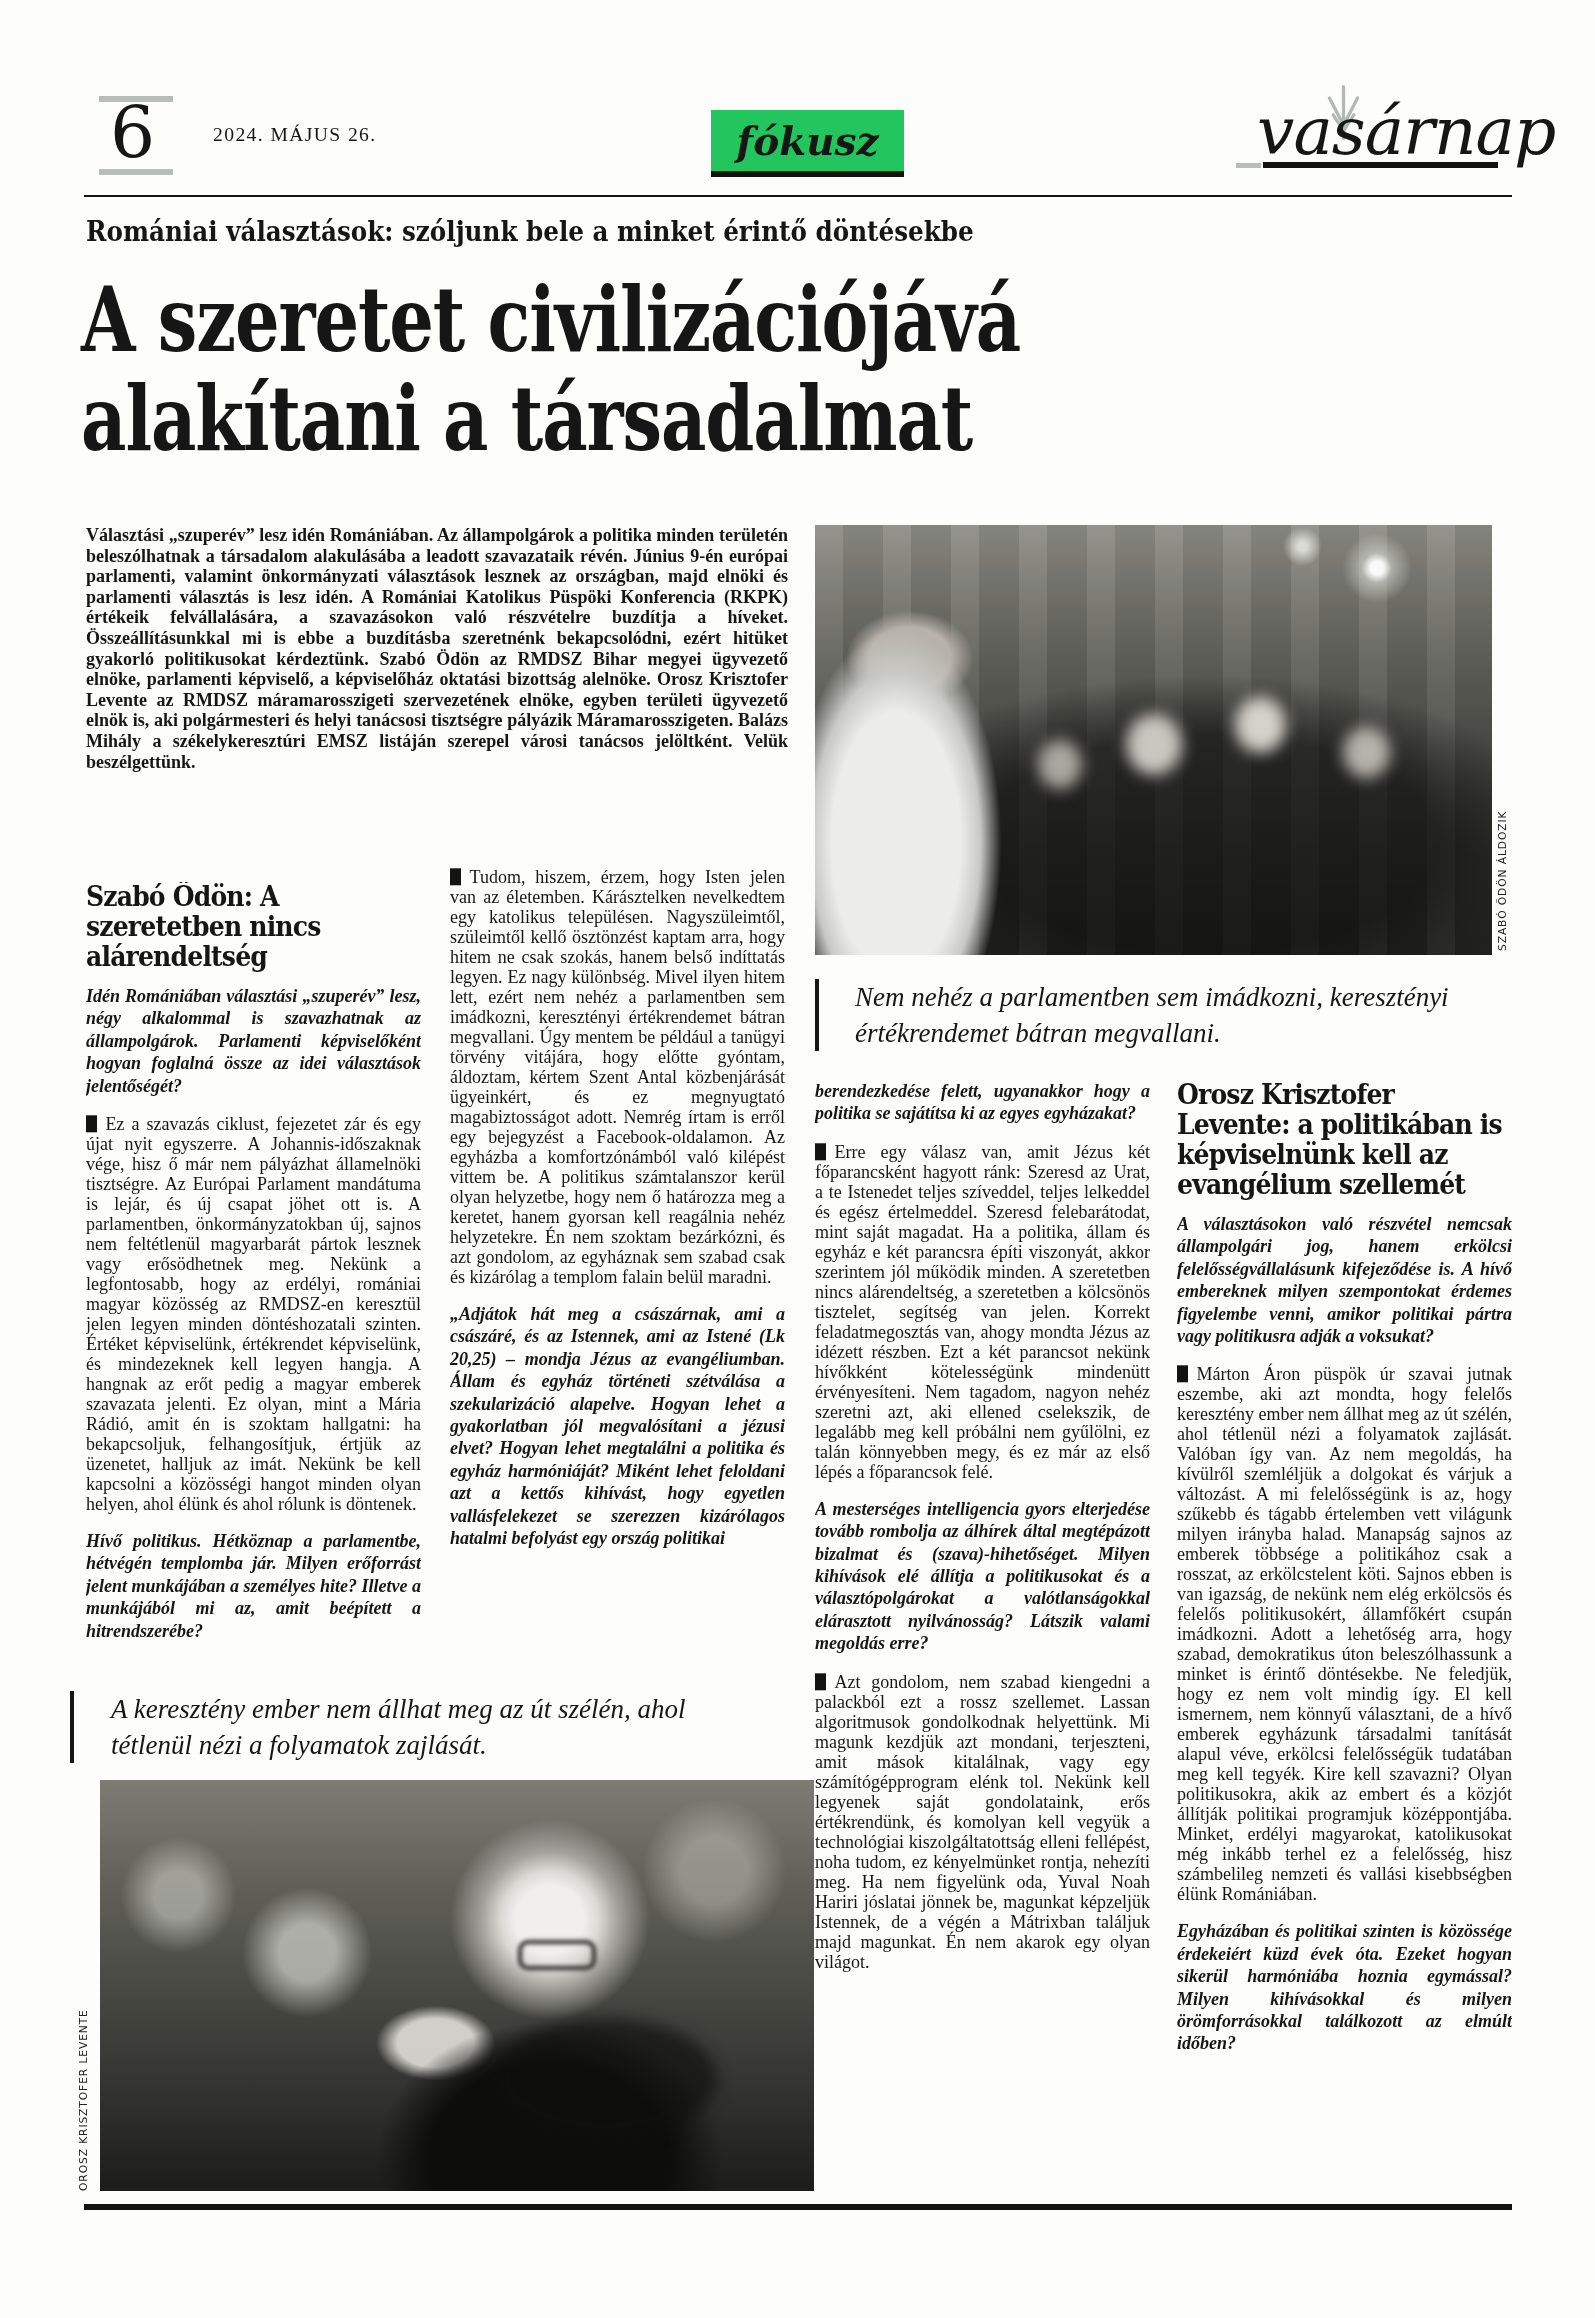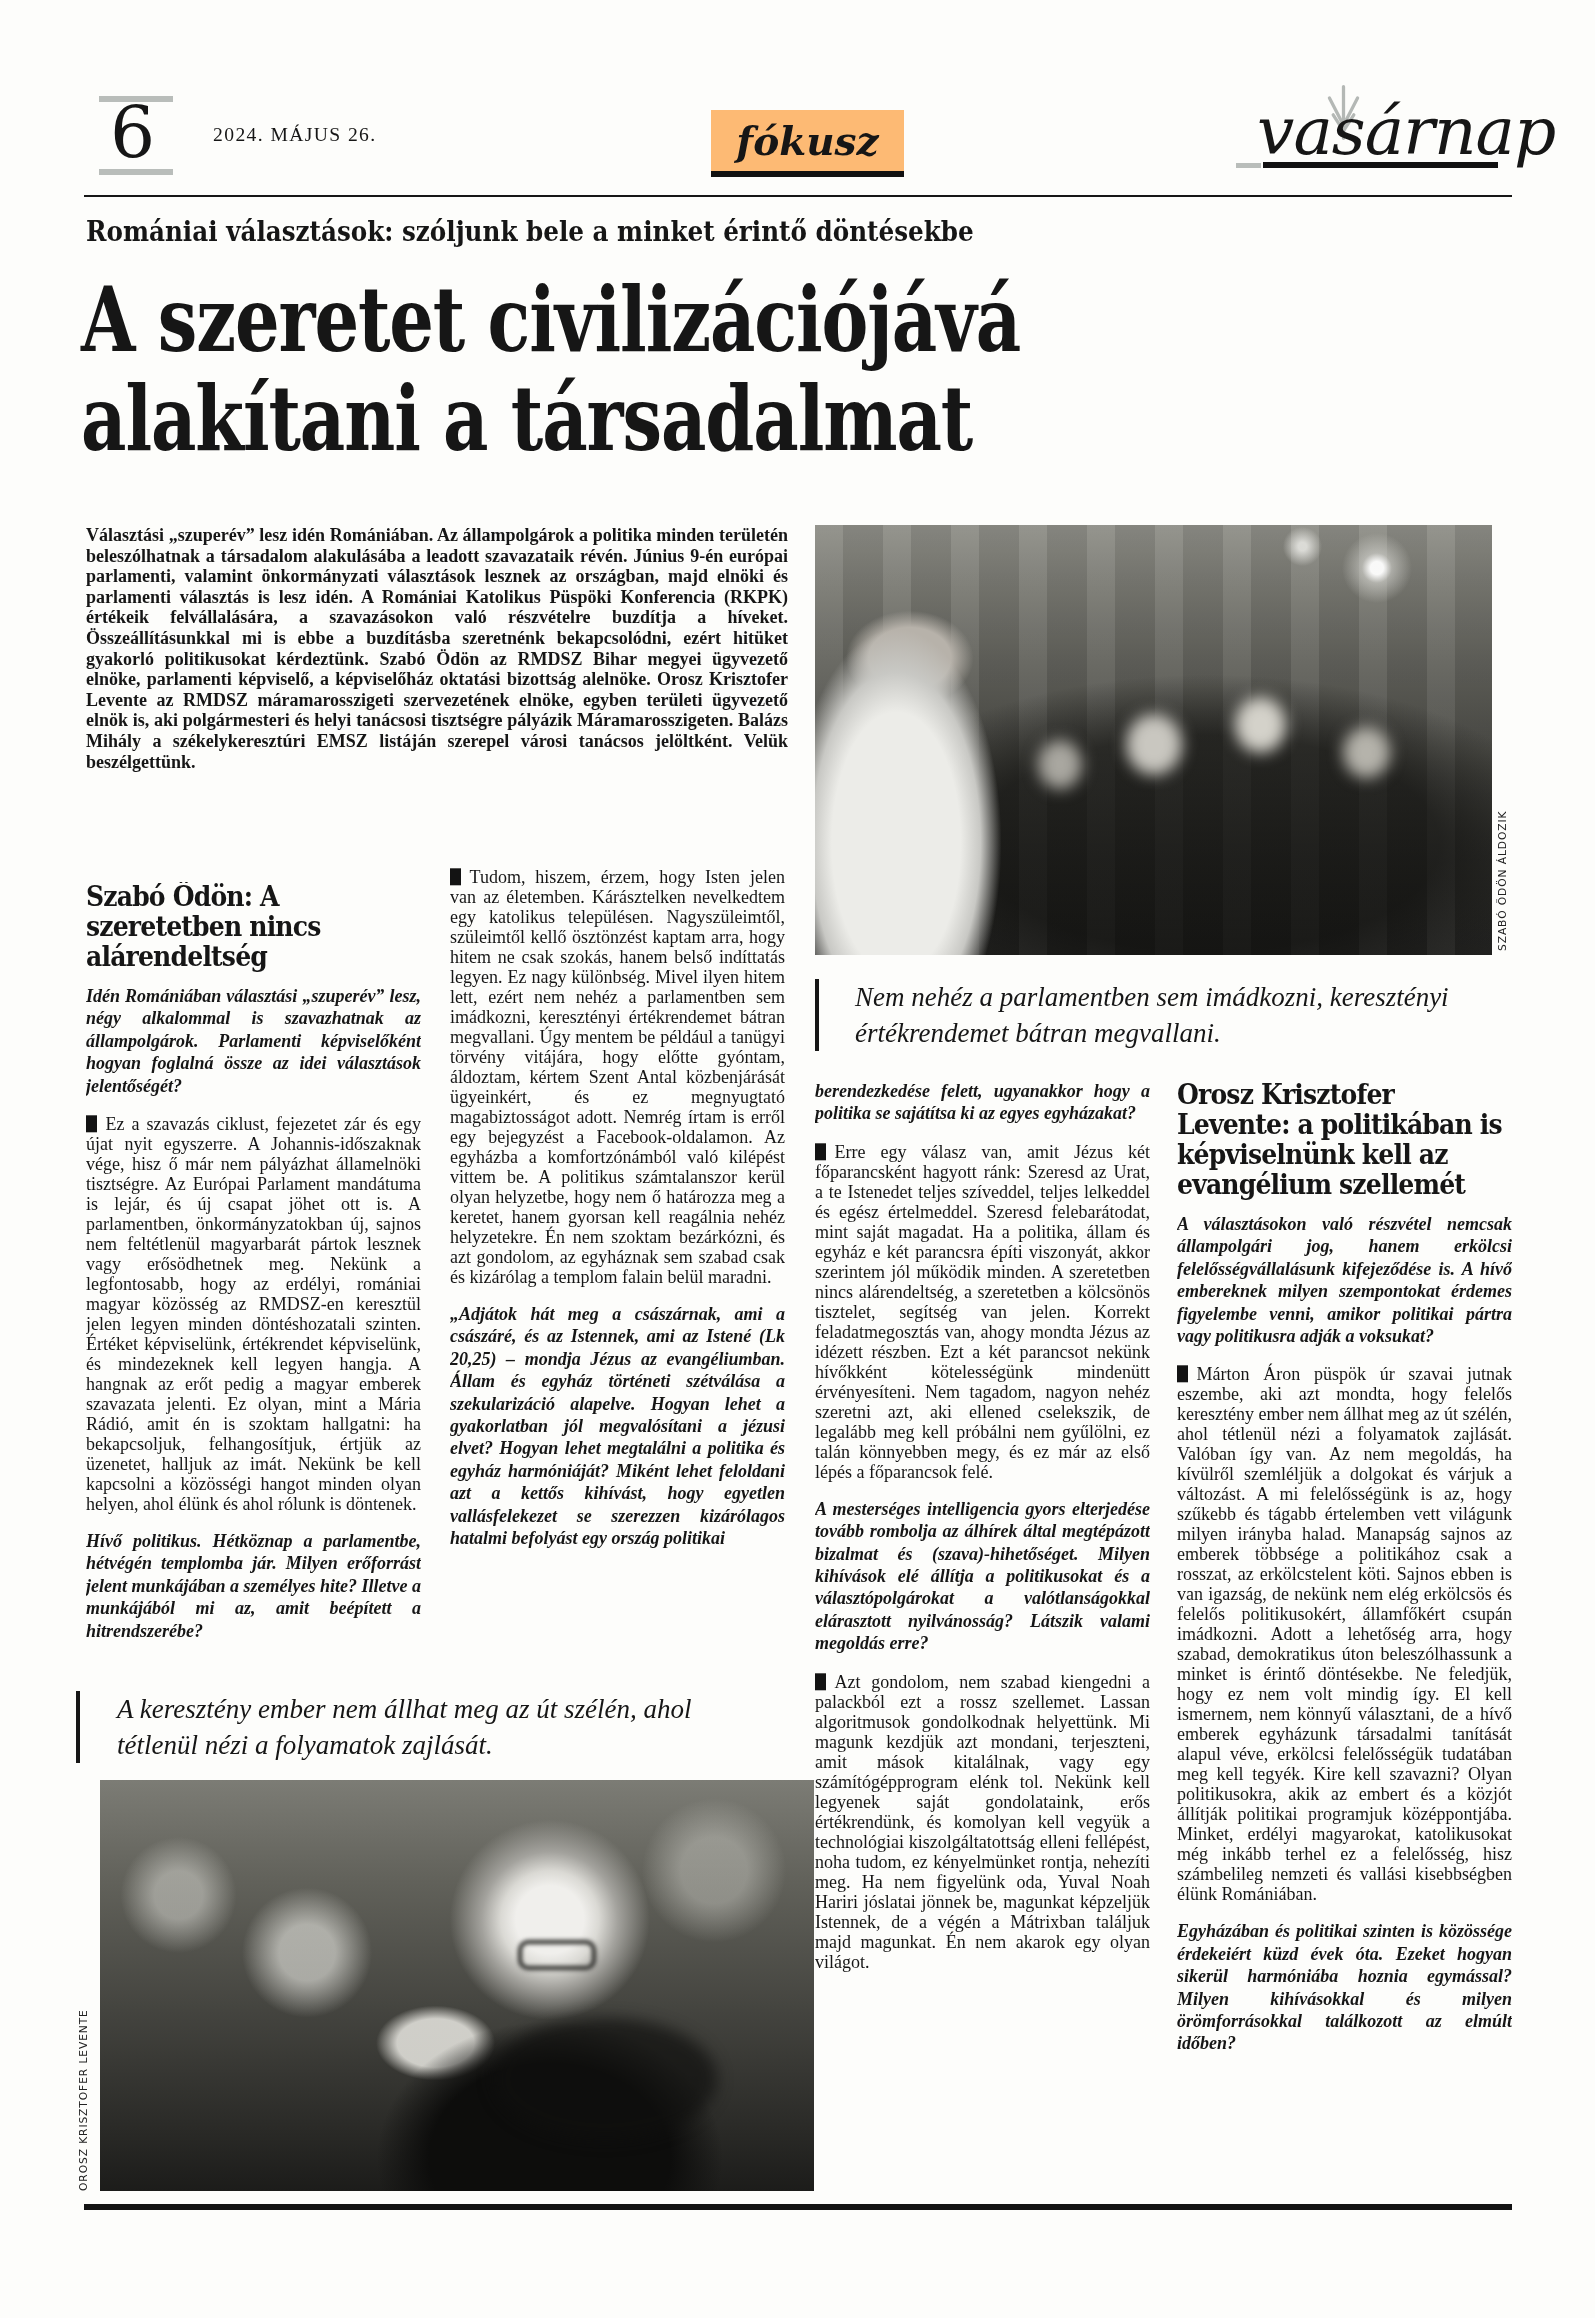--- a/index.html
+++ b/index.html
@@ -6,21 +6,21 @@
   .page{position:relative;width:1595px;height:2319px;background:#fdfdfb;margin:0 auto;
         font-family:"Liberation Serif",serif;color:#161616;overflow:hidden;}
 
   
   .graybar{position:absolute;background:#b9bdba;}
   .gb1{left:99px;top:96px;width:74px;height:5.6px;}
   .gb2{left:99px;top:169px;width:74px;height:5.6px;}
   .pagenum{position:absolute;left:110px;top:97px;font-family:"DejaVu Serif",serif;
            font-size:71px;line-height:1;font-weight:400;}
   .date{position:absolute;left:213px;top:124px;font-size:19.6px;letter-spacing:1.4px;}
-  .section-box{position:absolute;left:711px;top:110px;width:193px;height:61px;background:#fdba74;
+  .section-box{position:absolute;left:711px;top:110px;width:193px;height:61px;background:#22c55e;
                border-bottom:6px solid #111;display:flex;align-items:center;justify-content:center;}
   .section-box span{font-family:"DejaVu Serif",serif;font-style:italic;font-weight:700;font-size:39px;}
   .brand-text{position:absolute;left:1257px;top:99px;width:243px;text-align:right;
               font-family:"DejaVu Serif",serif;font-style:italic;font-size:66px;line-height:1;
               letter-spacing:-0.9px;}
   .brand-underline{position:absolute;left:1263px;top:162px;width:235px;height:5.6px;background:#111;}
   .brand-grayseg{position:absolute;left:1236px;top:163px;width:25px;height:4.7px;background:#b9bdba;}
   .star-icon{position:absolute;left:1321px;top:82px;width:45px;height:61px;}
   .header-rule{position:absolute;left:84px;top:195px;width:1428px;height:2.3px;background:#161616;}
 
@@ -65,21 +65,21 @@
            border-radius:10.3px;filter:blur(1.9px);background:transparent;}
   .caption-v{position:absolute;font-family:"DejaVu Sans",sans-serif;font-size:10.7px;letter-spacing:0.9px;
              color:#222;writing-mode:vertical-rl;transform:rotate(180deg);white-space:nowrap;}
   .cap-top{left:1496px;top:824px;height:127px;}
   .cap-bottom{left:77px;top:2021px;height:170px;}
 
   
   .pull-quote{position:absolute;border-left:4.2px solid #161616;font-style:italic;
               font-size:27px;line-height:36px;text-align:left;}
   .pq-top{left:815px;top:979px;width:654px;padding-left:36px;}
-  .pq-bottom{left:76px;top:1691px;width:650px;padding-left:37px;}
+  .pq-bottom{left:70px;top:1691px;width:650px;padding-left:37px;}
 
   
   .col{position:absolute;font-size:18px;line-height:20px;text-align:justify;overflow:hidden;}
   .col1{left:86px;top:882px;width:335px;height:852px;}
   .col2{left:450px;top:835px;width:335px;height:852px;margin-top:31px;}
   .col3{left:815px;top:1080px;width:335px;height:1118px;}
   .col4{left:1177px;top:1080px;width:335px;height:1119px;}
   .col-heading{font-weight:700;font-size:27px;line-height:30px;text-align:left;margin:0 0 13px 0;
                font-family:"DejaVu Serif",serif;letter-spacing:-0.9px;transform:scaleX(.93);transform-origin:0 0;width:360px;}
   .q{font-weight:700;font-style:italic;font-size:18px;line-height:22.4px;margin:16px 0 0 0;}

